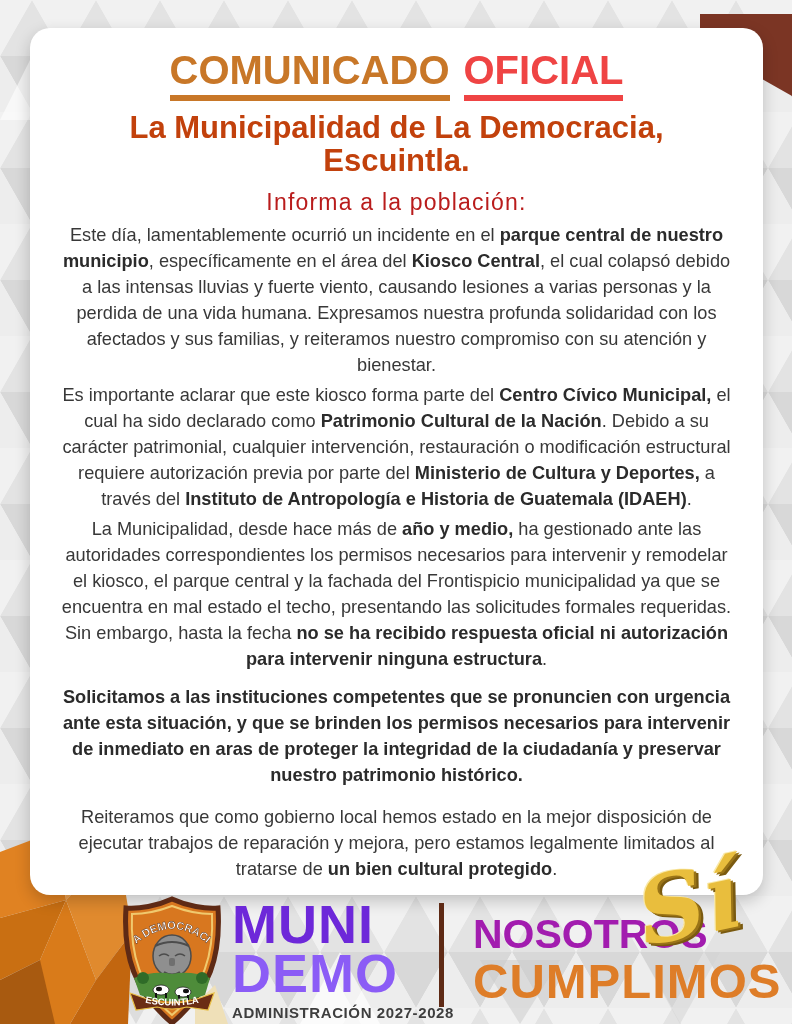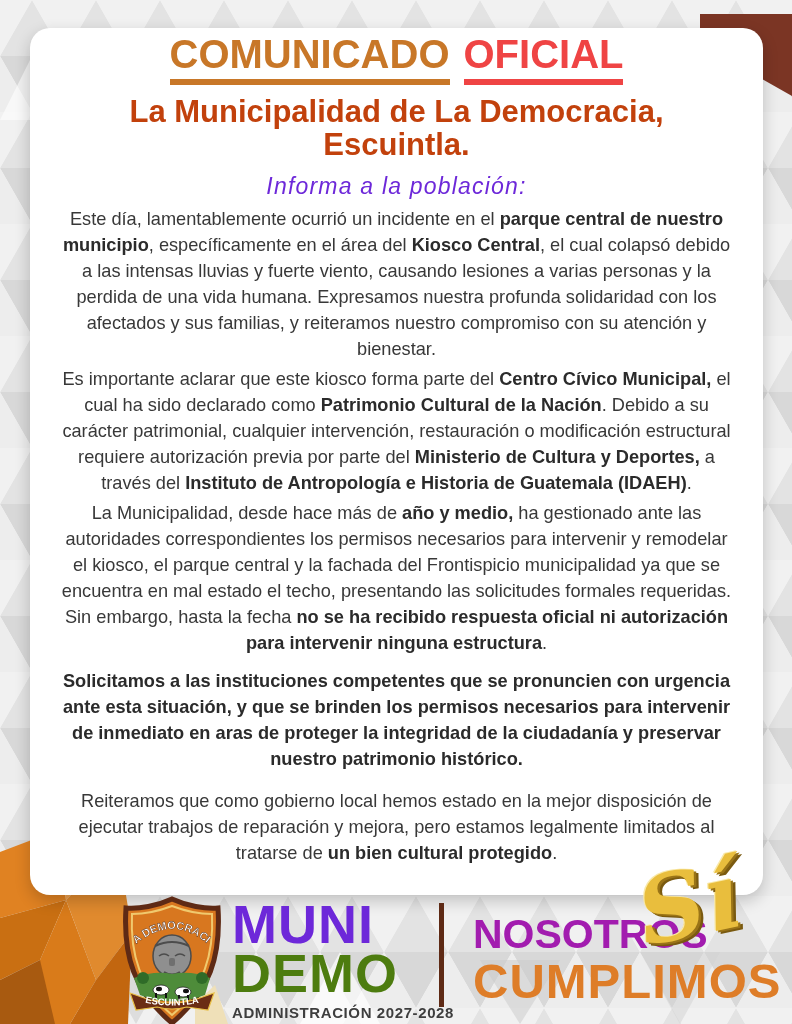--- a/index.html
+++ b/index.html
@@ -7,41 +7,41 @@
     width:792px;height:1024px;position:relative;overflow:hidden;
     background:#f7f7f7;
     font-family:"Liberation Sans",sans-serif;
   }
   .bg-art{position:absolute;inset:0;width:792px;height:1024px;z-index:0;}
   
   .card{
     position:absolute;left:30px;top:28px;width:733px;height:867px;
     background:#ffffff;border-radius:20px;z-index:2;
     box-shadow:0 6px 16px rgba(0,0,0,.20);
-    box-sizing:border-box;padding:4px 26px 0 26px;text-align:center;
+    box-sizing:border-box;padding:20px 26px 0 26px;text-align:center;
   }
   .headline{display:flex;justify-content:center;align-items:flex-end;gap:14px;margin-top:2px;}
   .headline .word{
     font-size:40px;font-weight:900;letter-spacing:0px;line-height:1;
     padding-bottom:5px;border-bottom:6px solid;
   }
   .word-1{color:#C87728;border-color:#C87728;}
   .word-2{color:#ef4444;border-color:#6E2418;}
   .subtitle{margin-top:11px;font-size:31px;font-weight:800;color:#c2410c;line-height:1.05;}
-  .lead{margin-top:12px;font-size:23px;font-weight:400;color:#6d28d9;letter-spacing:1.2px;font-style:italic;}
+  .lead{margin-top:12px;font-size:23px;font-weight:400;color:#b91c1c;letter-spacing:1.2px;}
   .doc-body{margin-top:6px;color:#383838;}
   .doc-body p{margin:4px 0;font-size:18.2px;line-height:26px;text-align:center;}
   .doc-body p:nth-child(4){margin-top:12px;}
   .doc-body p:nth-child(5){margin-top:16px;}
   .doc-body strong{color:#2b2b2b;}
   
   .shield{position:absolute;left:117px;top:896px;width:111px;height:132px;z-index:3;}
   .brand{position:absolute;left:232px;top:899px;z-index:3;text-align:left;line-height:0.95;}
   .brand-muni{font-size:54px;font-weight:900;color:#6d28d9;letter-spacing:1px;}
-  .brand-demo{font-size:54px;font-weight:900;color:#4d7c0f;letter-spacing:1px;margin-top:-2px;}
+  .brand-demo{font-size:54px;font-weight:900;color:#8b5cf6;letter-spacing:1px;margin-top:-2px;}
   .brand-admin{font-size:15px;font-weight:700;color:#3e3e3e;letter-spacing:0.6px;margin-top:6px;}
   .divider{position:absolute;left:439px;top:903px;width:5px;height:104px;background:#5E2A15;z-index:3;}
   .slogan{position:absolute;left:473px;top:916px;z-index:3;text-align:left;line-height:0.9;}
   .slogan-l1{font-size:41px;font-weight:900;color:#a21caf;}
   .slogan-l2{font-size:49px;font-weight:900;color:#DE7D28;margin-top:6px;letter-spacing:1px;}
   .slogan-accent{
     position:absolute;left:638px;top:858px;z-index:4;
     font-family:"DejaVu Serif",serif;font-style:italic;font-weight:bold;
     font-size:92px;line-height:1;color:#E9BE3D;
     transform:rotate(-12deg);

